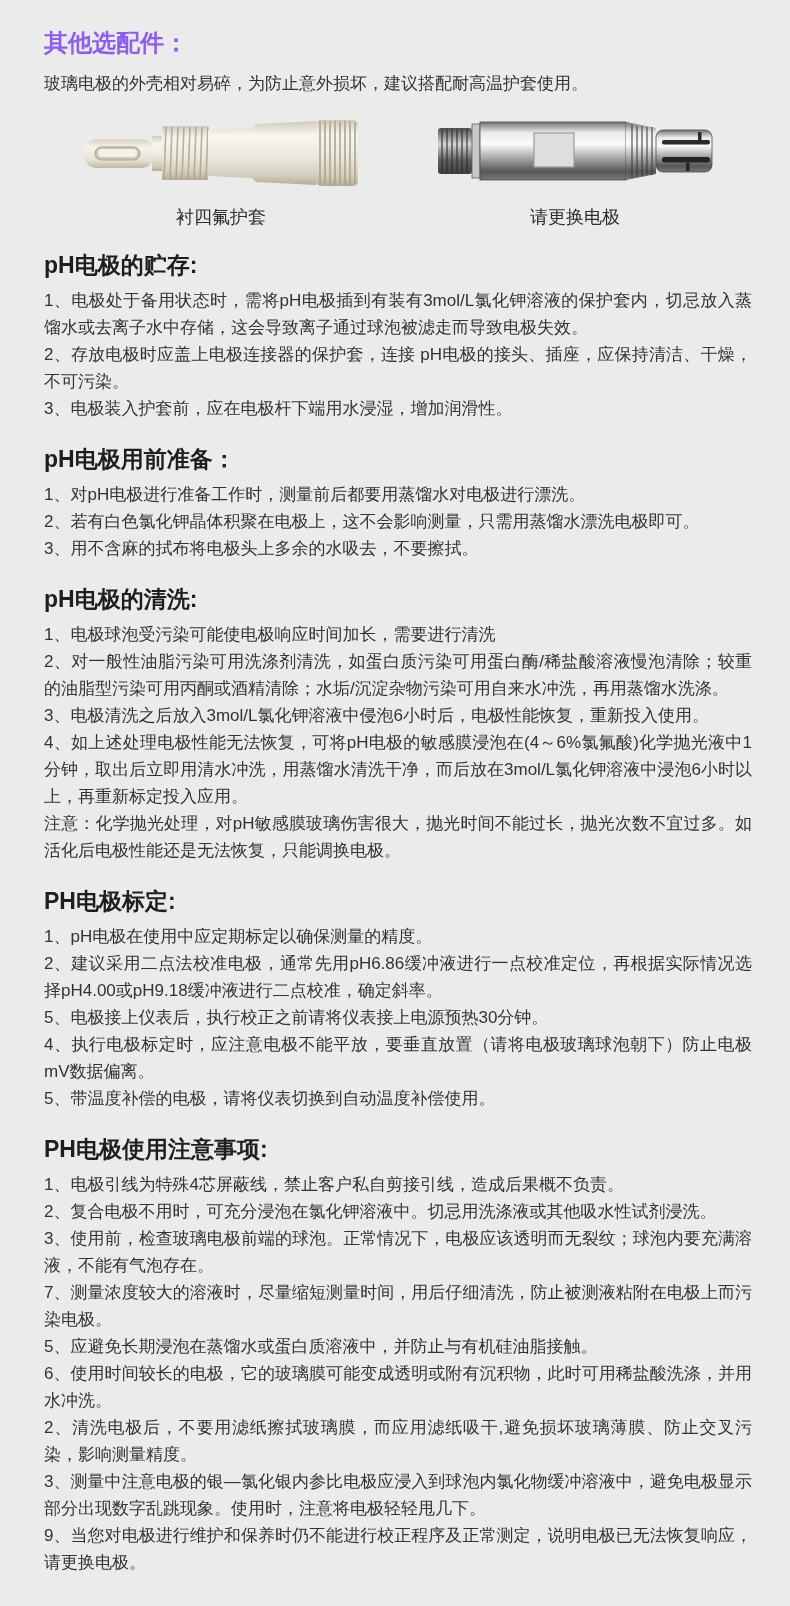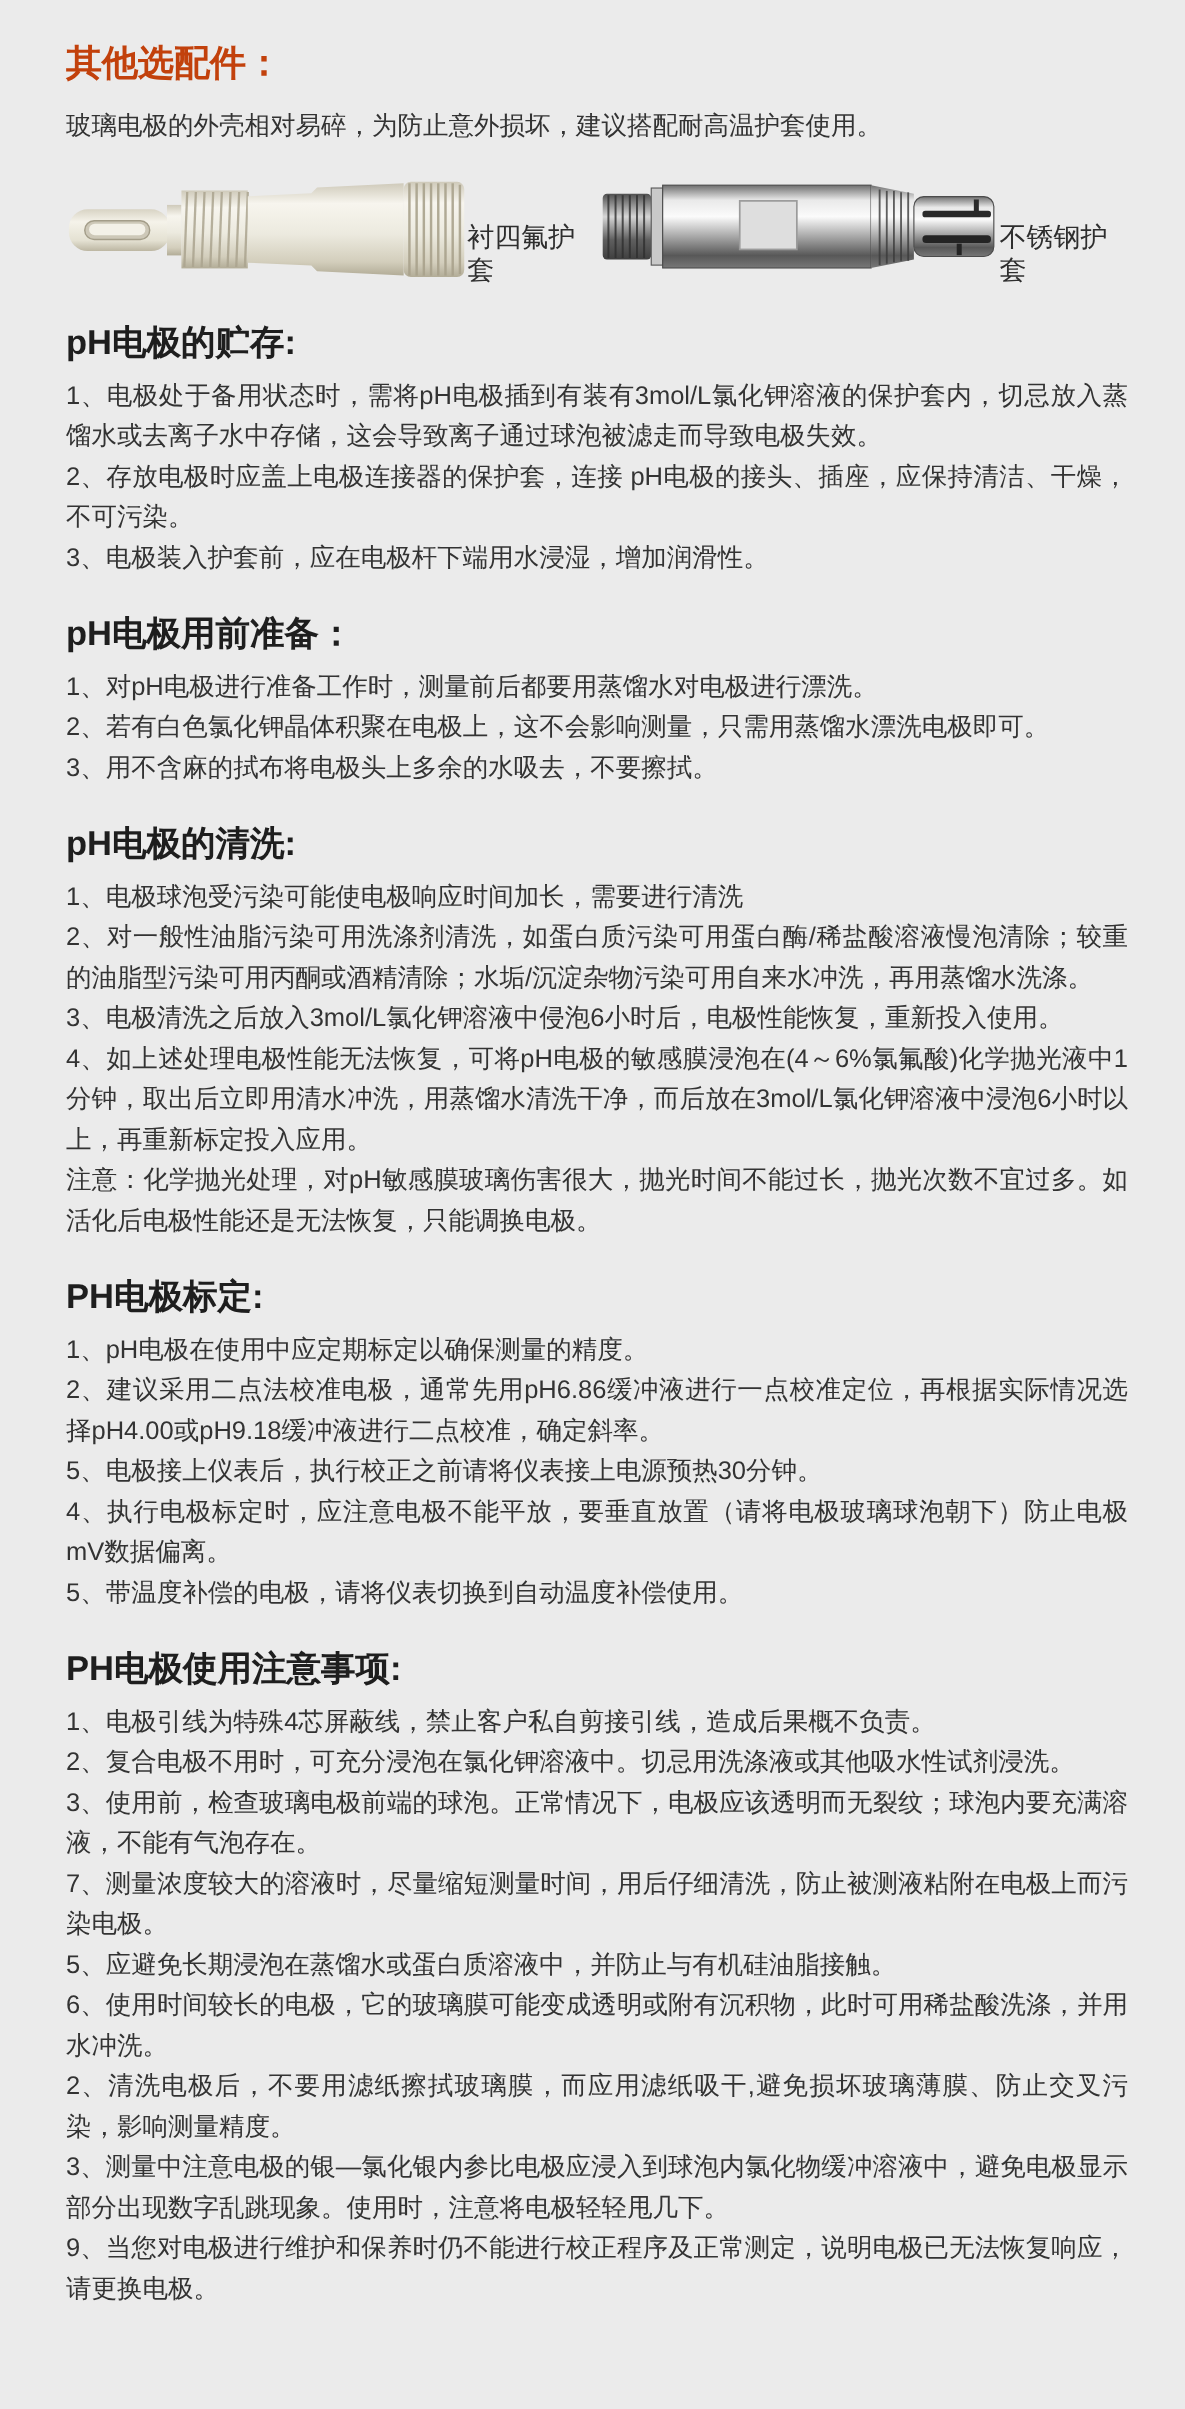--- a/index.html
+++ b/index.html
@@ -16,38 +16,38 @@
   }
   .page {
     box-sizing: border-box;
     width: 790px;
     padding: 28px 38px 24px 44px;
   }
   .doc-title {
     font-size: 24px;
     line-height: 30px;
     font-weight: 700;
-    color: #c2410c;
+    color: #8b5cf6;
     margin: 0 0 13px 0;
   }
   .intro {
     font-size: 17px;
     line-height: 26px;
     margin: 0;
   }
   .figure-row {
     display: flex;
     align-items: flex-start;
     margin: 16px 0 0 0;
   }
   .figure {
     width: 50%;
     display: flex;
-    flex-direction: row;
-    align-items: flex-end;
+    flex-direction: column;
+    align-items: center;
   }
   .figure svg { display: block; }
   .figure-caption {
     margin-top: 15px;
     font-size: 18px;
     line-height: 22px;
     color: #2e2e2e;
   }
   .section { margin-top: 23px; }
   .section.first { margin-top: 14px; }
@@ -172,21 +172,21 @@
             <line x1="213" y1="14" x2="213" y2="62"></line>
           <line x1="218" y1="14" x2="218" y2="62"></line>
         </g>
 
         <rect x="222" y="17" width="56" height="42" rx="7" fill="url(#steel)" stroke="#4c4c4c" stroke-width="0.8"></rect>
         <rect x="228" y="27" width="48" height="4.5" rx="2" fill="#2b2b2b"></rect>
         <rect x="228" y="44" width="48" height="5.5" rx="2.5" fill="#242424"></rect>
         <rect x="264" y="19" width="3.5" height="11" fill="#2b2b2b"></rect>
         <rect x="252" y="50" width="3.5" height="8" fill="#242424"></rect>
       </svg>
-      <div class="figure-caption">不锈钢护套</div>
+      <div class="figure-caption">请更换电极</div>
     </div>
 
   </div>
 
 
   <div class="section">
     <h2>pH电极的贮存:</h2>
     <p>1、电极处于备用状态时，需将pH电极插到有装有3mol/L氯化钾溶液的保护套内，切忌放入蒸馏水或去离子水中存储，这会导致离子通过球泡被滤走而导致电极失效。</p>
     <p>2、存放电极时应盖上电极连接器的保护套，连接 pH电极的接头、插座，应保持清洁、干燥，不可污染。</p>
     <p>3、电极装入护套前，应在电极杆下端用水浸湿，增加润滑性。</p>

